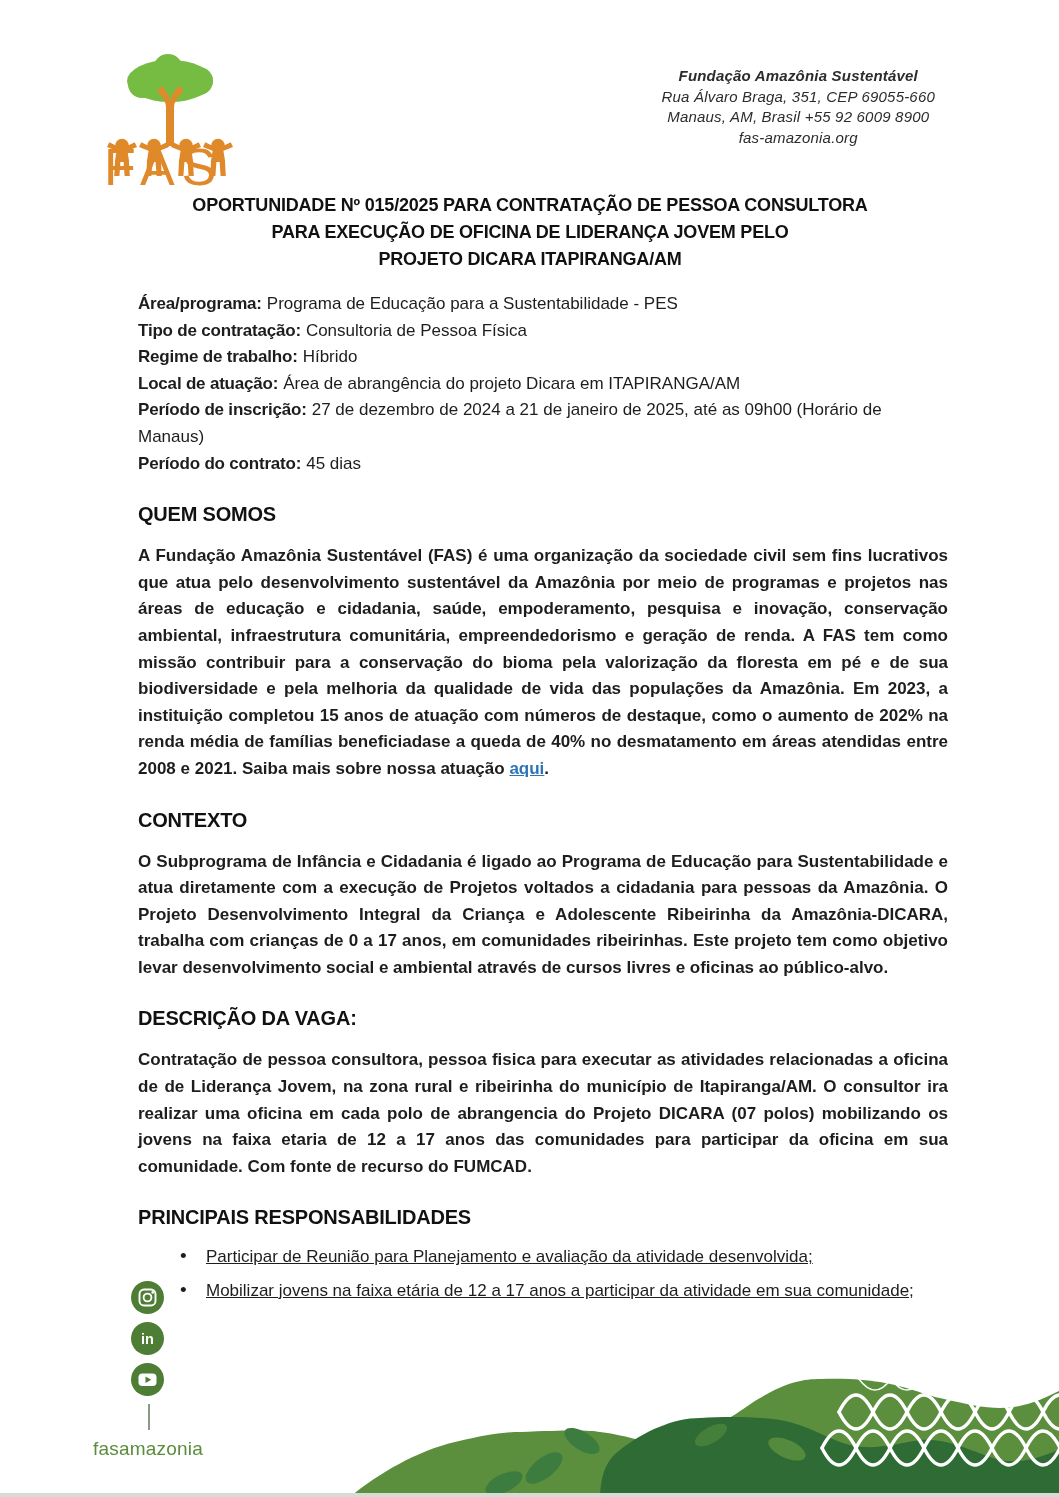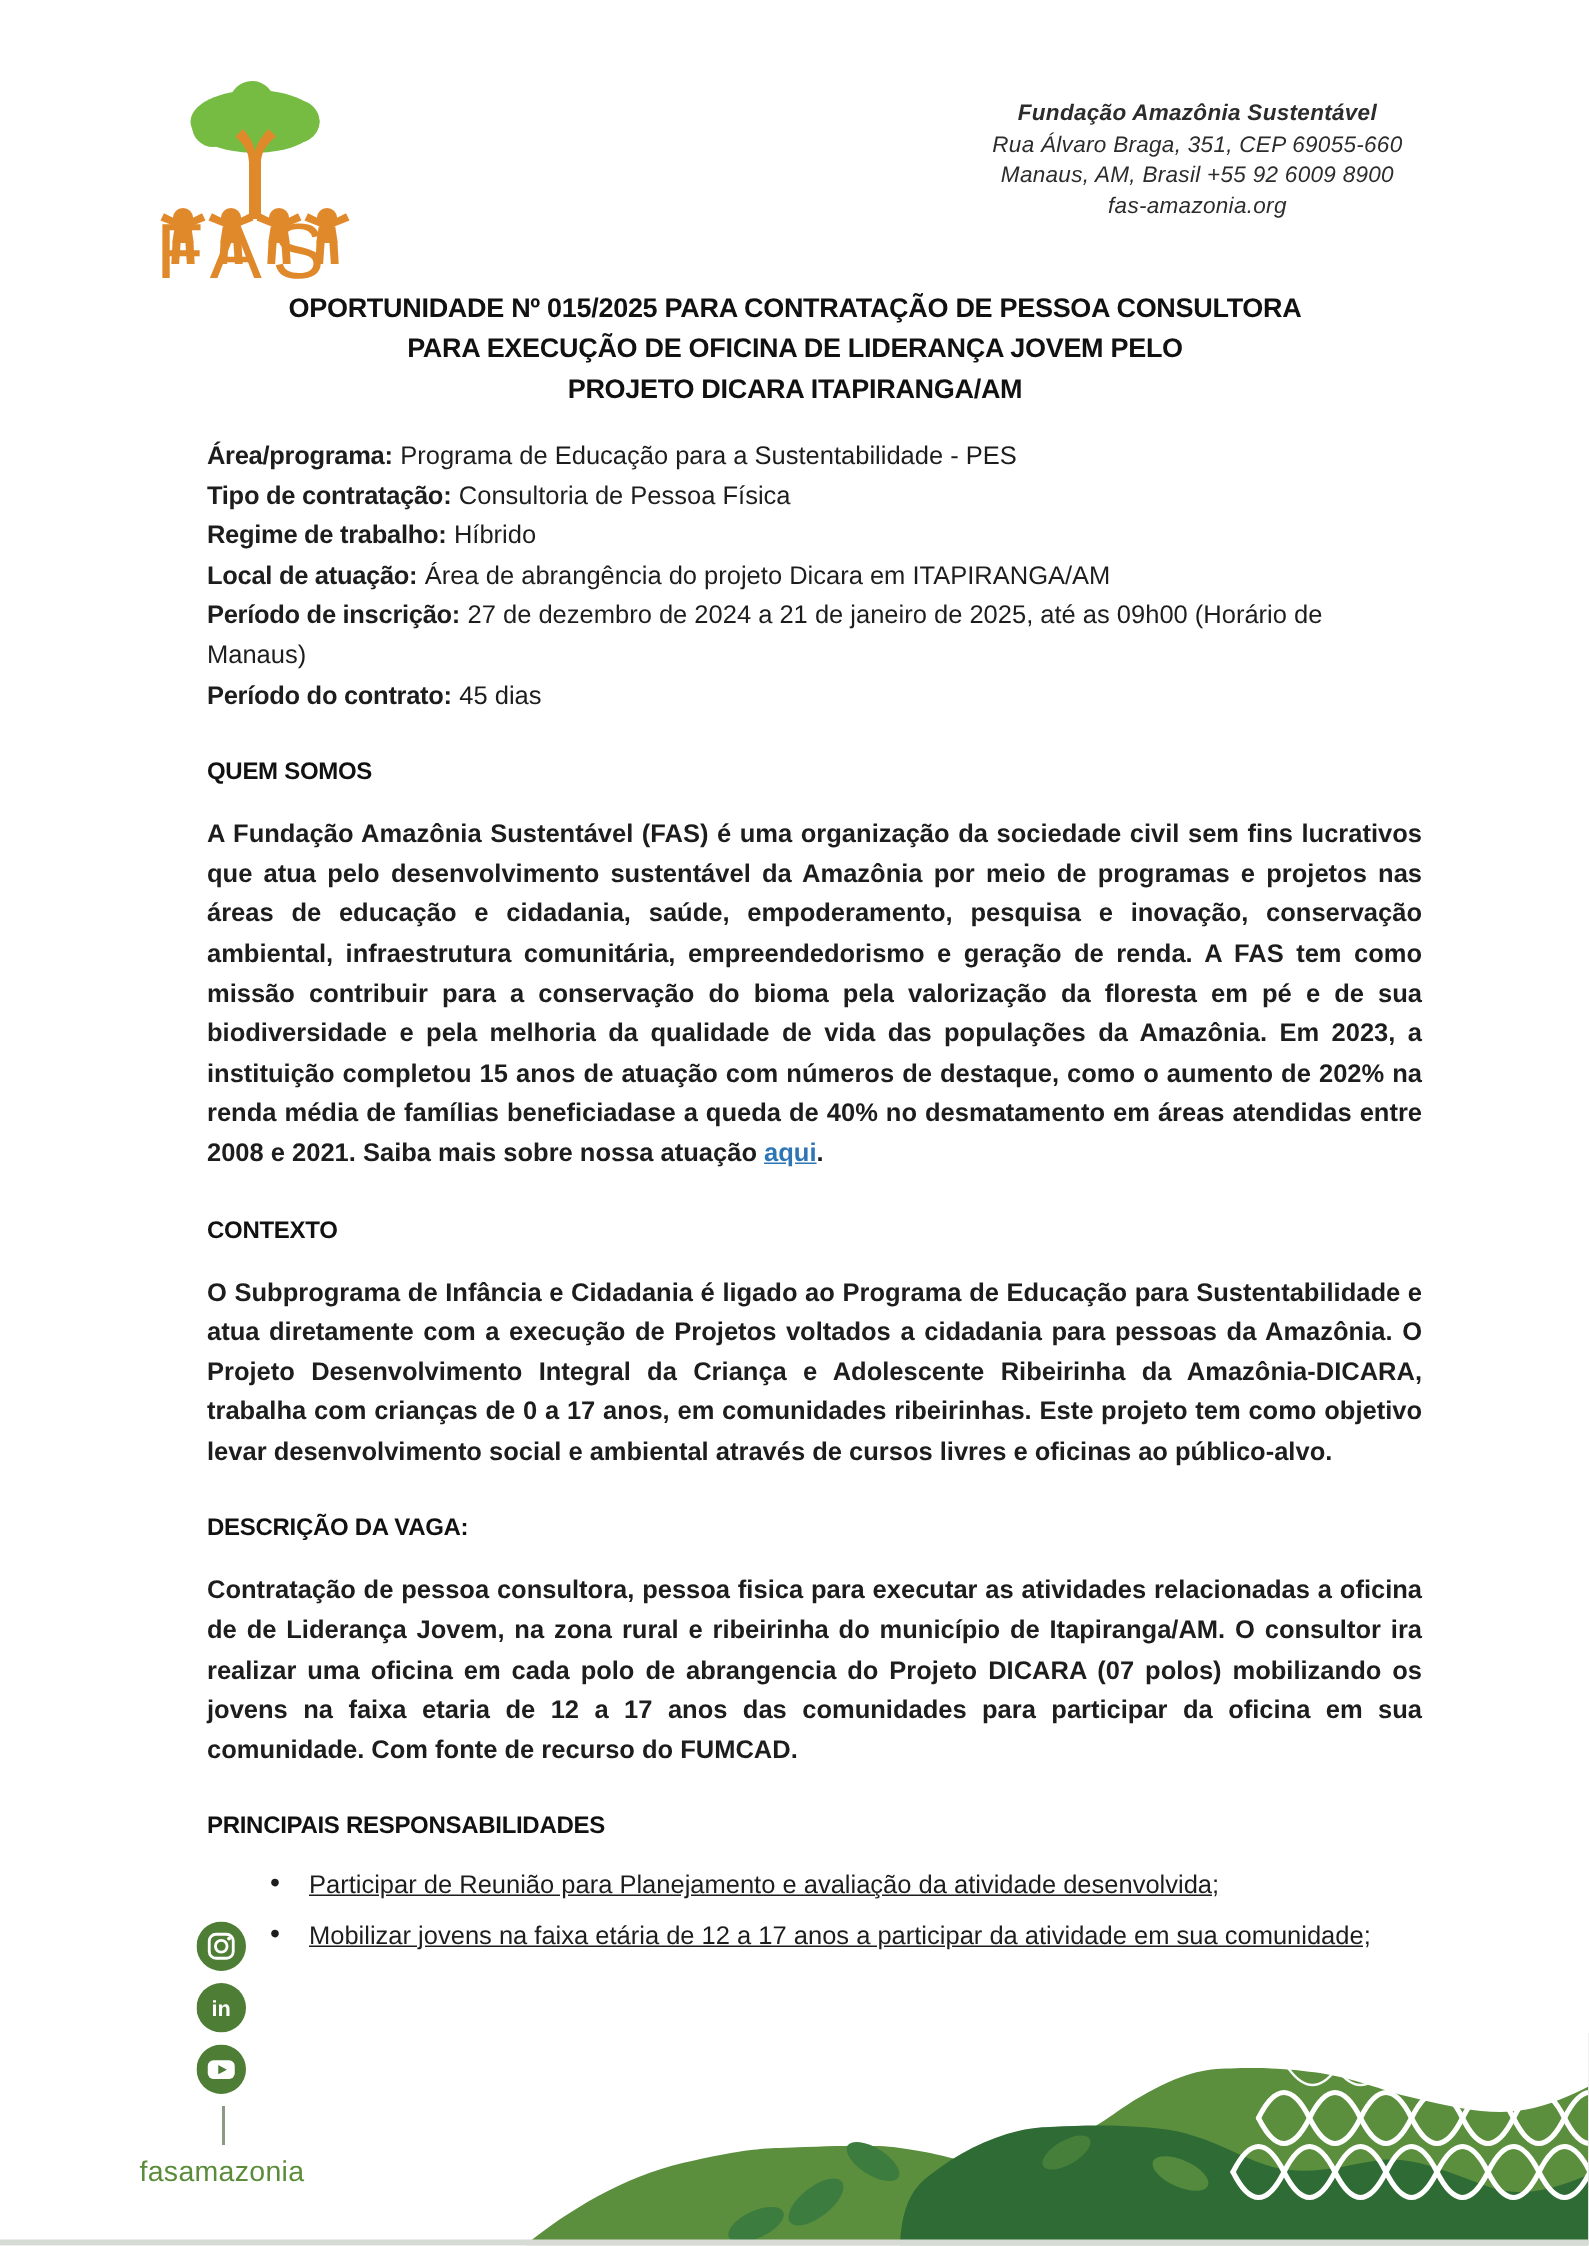--- a/index.html
+++ b/index.html
@@ -19,21 +19,21 @@
   
   .doc-title{
     position:absolute; left:125px; top:192px; width:810px; text-align:center;
     font-weight:bold; font-size:18px; line-height:27px; letter-spacing:-0.2px; color:#111;
   }
   
   .content{position:absolute; left:138px; top:291px; width:810px; font-size:17px; line-height:26.6px;}
   .detail-row{text-align:left;}
   .detail-label{font-weight:bold; margin-right:5px; letter-spacing:-0.2px;}
   h2.sec{
-    font-size:16px; line-height:27px; font-weight:bold; letter-spacing:-0.2px;
+    font-size:20px; line-height:27px; font-weight:bold; letter-spacing:-0.2px;
     color:#111; margin:24px 0 0 0;
   }
   .para{margin:15px 0 0 0; text-align:justify;font-weight:bold;}
   .link{color:#2e75b6; text-decoration:underline; cursor:pointer;}
   ul.bullets{margin:13px 0 0 40px; padding:0; list-style:none;}
   ul.bullets li{position:relative; padding-left:28px; margin-bottom:7px; text-align:justify;text-decoration:underline;}
   ul.bullets li::before{content:"\2022"; position:absolute; left:2px; top:-1px; font-size:19px;}
   
   .hills{position:absolute; right:0; bottom:0; width:720px; height:132px;}
   .bottom-edge{position:absolute; left:0; bottom:0; width:100%; height:4px; background:#d7dbd6;}

